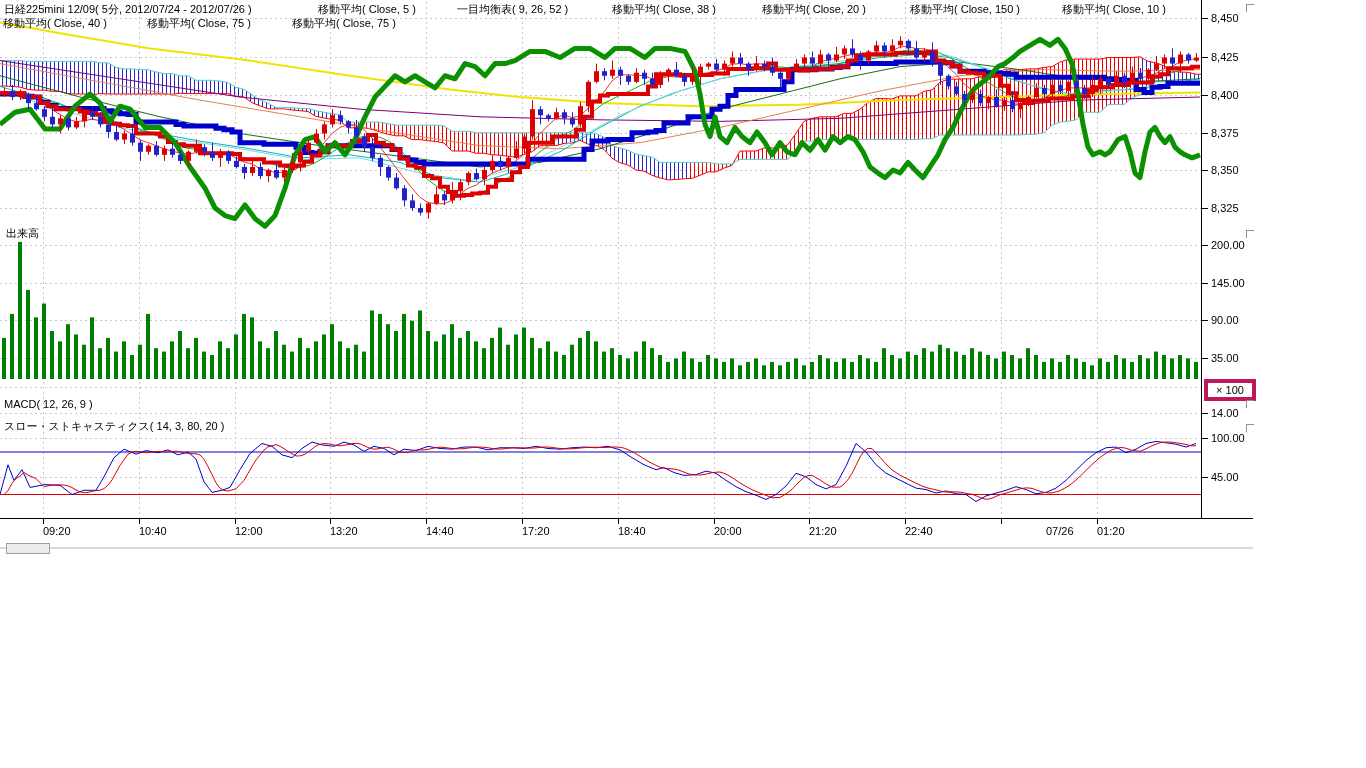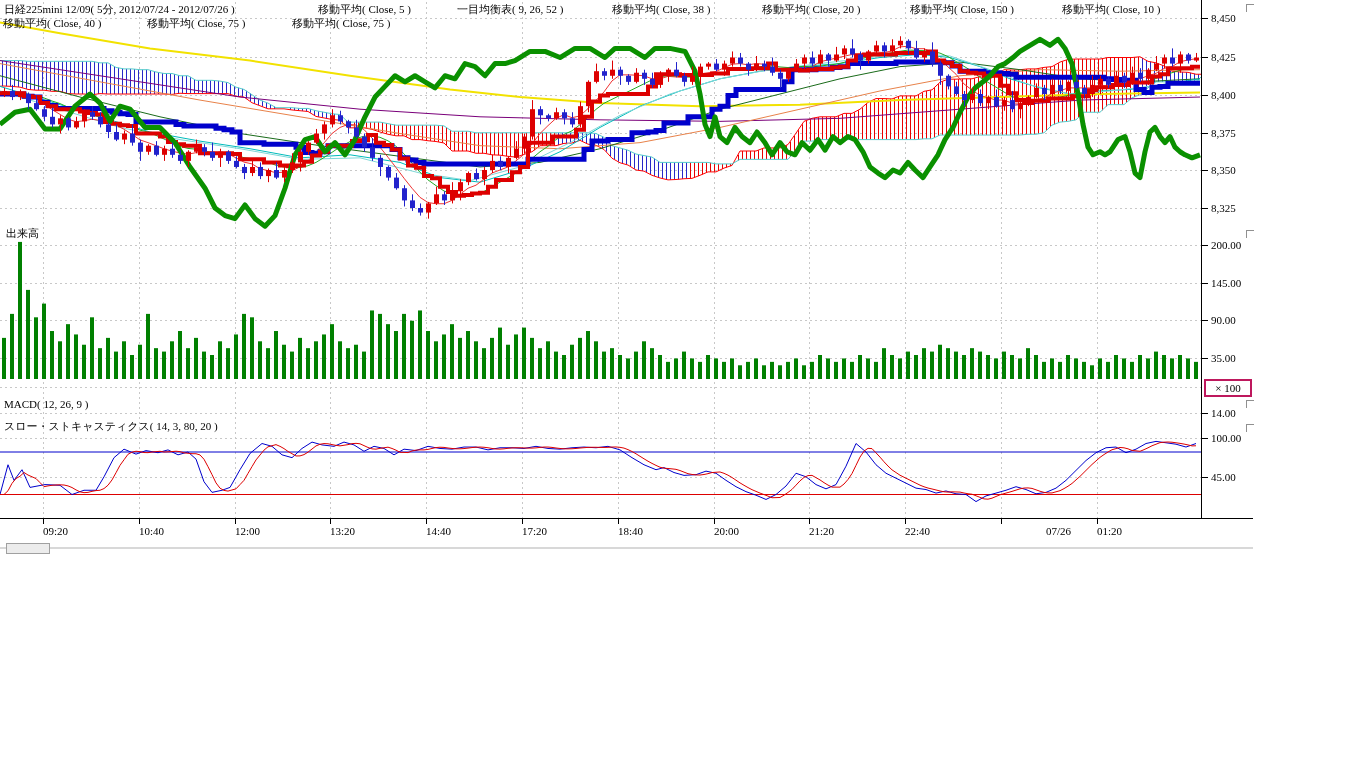--- a/index.html
+++ b/index.html
@@ -1,24 +1,24 @@
 <!DOCTYPE html>
 <html><head>
 <meta charset="utf-8">
 <style>
   html,body{margin:0;padding:0;background:#ffffff;}
   #screen{position:relative;width:1366px;height:768px;background:#ffffff;overflow:hidden;
-          font-family:Liberation Serif, serif;font-size:11px;color:#000;}
+          font-family:Liberation Sans, sans-serif;font-size:11px;color:#000;}
   #chart-svg{position:absolute;left:0;top:0;}
   .lbl{position:absolute;white-space:pre;line-height:12px;letter-spacing:0;}
   .legend-row{position:absolute;left:0;width:1200px;height:13px;}
   .legend-item{position:absolute;top:0;white-space:pre;}
   .axis-lbl{position:absolute;white-space:pre;}
   .time-lbl{position:absolute;top:525px;white-space:pre;}
-  #vol-mult{position:absolute;left:1204px;top:379px;width:44px;height:14px;border:2px solid #be185d;
+  #vol-mult{position:absolute;left:1204px;top:379px;width:44px;height:14px;border:4px solid #be185d;
             text-align:center;line-height:14px;background:#fff;}
   .handle{position:absolute;width:7px;height:7px;border-left:1px solid #909090;border-top:1px solid #909090;}
   #scroll-track{position:absolute;left:0;top:547px;width:1253px;height:2px;background:#d8d8d8;}
   #scroll-thumb{position:absolute;left:6px;top:543px;width:42px;height:9px;background:#ececec;border:1px solid #a0a0a0;}
 </style>
 </head>
 <body>
 
 <div id="screen">
   <svg id="chart-svg" width="1366" height="768">

